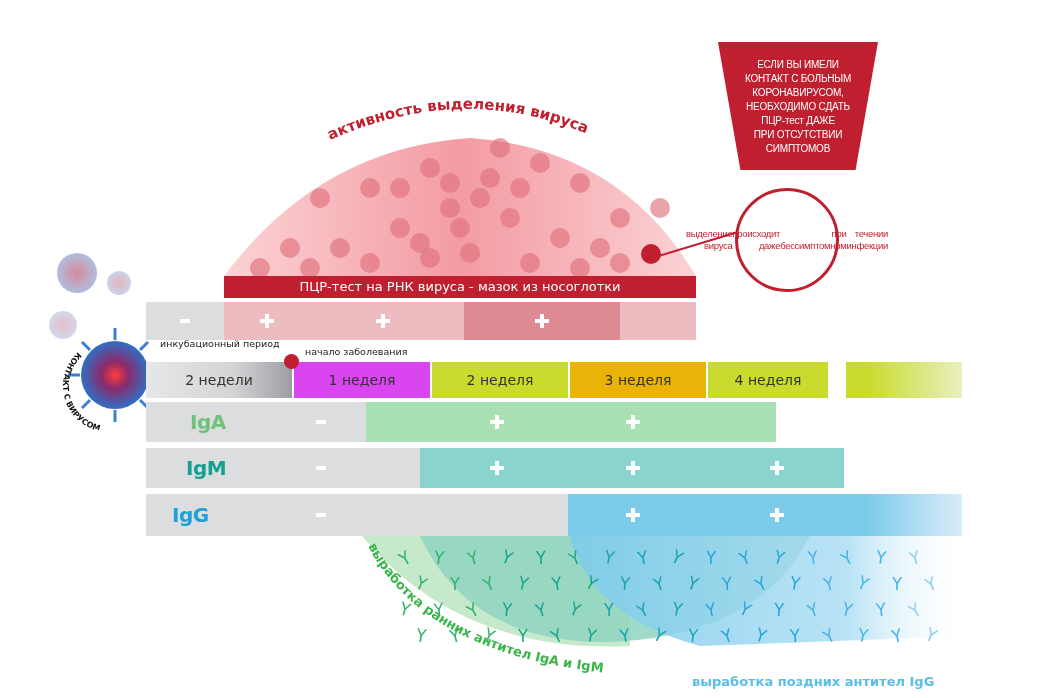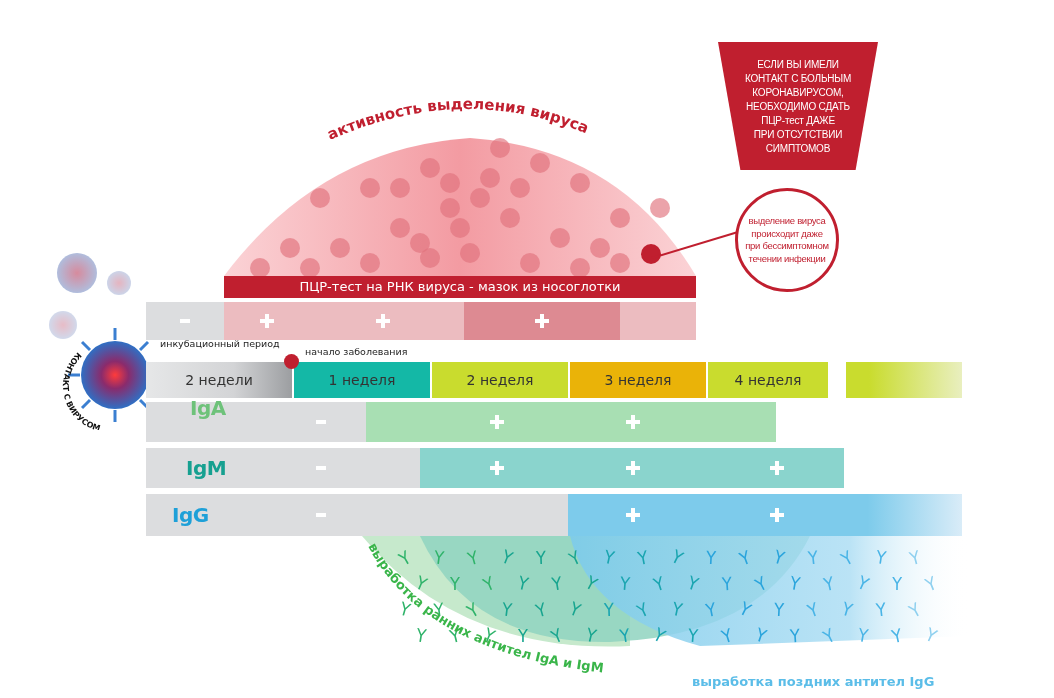--- a/index.html
+++ b/index.html
@@ -18,23 +18,23 @@
     font-size: 10px; line-height: 14px; letter-spacing: -0.2px;
     padding-top: 16px;
   }
   #callout-trap .ln { display: block; }
 
   
   #callout-circle {
     left: 735px; top: 188px; width: 104px; height: 104px;
     border: 3px solid #c01f2f; border-radius: 50%;
     background: #fff; color: #c01f2f;
-    display: flex; flex-direction: column; justify-content: center; align-items: center;
+    display: flex; flex-direction: row; justify-content: center; align-items: center;
     font-family: "Liberation Sans", sans-serif;
-    font-size: 9.5px; line-height: 12.5px; text-align: left; letter-spacing: -0.3px;
+    font-size: 9.5px; line-height: 12.5px; text-align: right; letter-spacing: -0.3px;
   }
   #connector-line { left: 650px; top: 220px; width: 90px; height: 40px; }
 
   
   #dome-svg { left: 200px; top: 88px; width: 540px; height: 190px; overflow: visible; }
 
   
   #pcr-banner {
     left: 224px; top: 276px; width: 472px; height: 22px;
     background: #c01f2f; color: #fff;
@@ -206,39 +206,39 @@
     <span class="plus"></span>
   </div>
 <div class="cell" style="left:620px;top:302px;width:76px;height:38px;background:#ecbcc0;"></div>
 
 <div class="tl-label" style="left:160px;top:338px;">инкубационный период</div>
 <div class="tl-label" style="left:305px;top:346px;">начало заболевания</div>
 
 <div class="week" style="left:146px;width:146px;background:linear-gradient(90deg,#e6e7e8 0%,#d3d4d6 60%,#9c9ea1 100%);">
   <span>2 недели</span>
 </div>
-<div class="week" style="left:294px;width:136px;background:#14b8a6;">
+<div class="week" style="left:294px;width:136px;background:#d946ef;">
     <span>1 неделя</span>
   </div>
 <div class="week" style="left:432px;width:136px;background:#c9dc2e;">
     <span>2 неделя</span>
   </div>
 <div class="week" style="left:570px;width:136px;background:#eab308;">
     <span>3 неделя</span>
   </div>
 <div class="week" style="left:708px;width:120px;background:#c9dc2e;">
     <span>4 неделя</span>
   </div>
 <div class="week" style="left:846px;width:116px;background:linear-gradient(90deg,#c9dc2e 20%,#e9efbf 100%);"></div>
 <div id="onset-dot" class="abs"></div>
 
 <div class="cell" style="left:146px;top:402px;width:220px;height:40px;background:#dcdddf;">
   <span class="minus" style="position:absolute;left:170px;top:18px;"></span>
 </div>
-<div class="ig-label" style="left:190px;top:396px;color:#6ec27a;">IgA</div>
+<div class="ig-label" style="left:190px;top:410px;color:#6ec27a;">IgA</div>
 <div class="cell" style="left:366px;top:402px;width:410px;height:40px;background:#a8dfb3;">
   <span class="plus" style="position:absolute;left:124px;top:13px;"></span>
   <span class="plus" style="position:absolute;left:260px;top:13px;"></span>
 </div>
 
 <div class="cell" style="left:146px;top:448px;width:274px;height:40px;background:#dcdddf;">
   <span class="minus" style="position:absolute;left:170px;top:18px;"></span>
 </div>
 <div class="ig-label" style="left:186px;top:456px;color:#16a090;">IgM</div>
 <div class="cell" style="left:420px;top:448px;width:424px;height:40px;background:#8ad4cd;">

